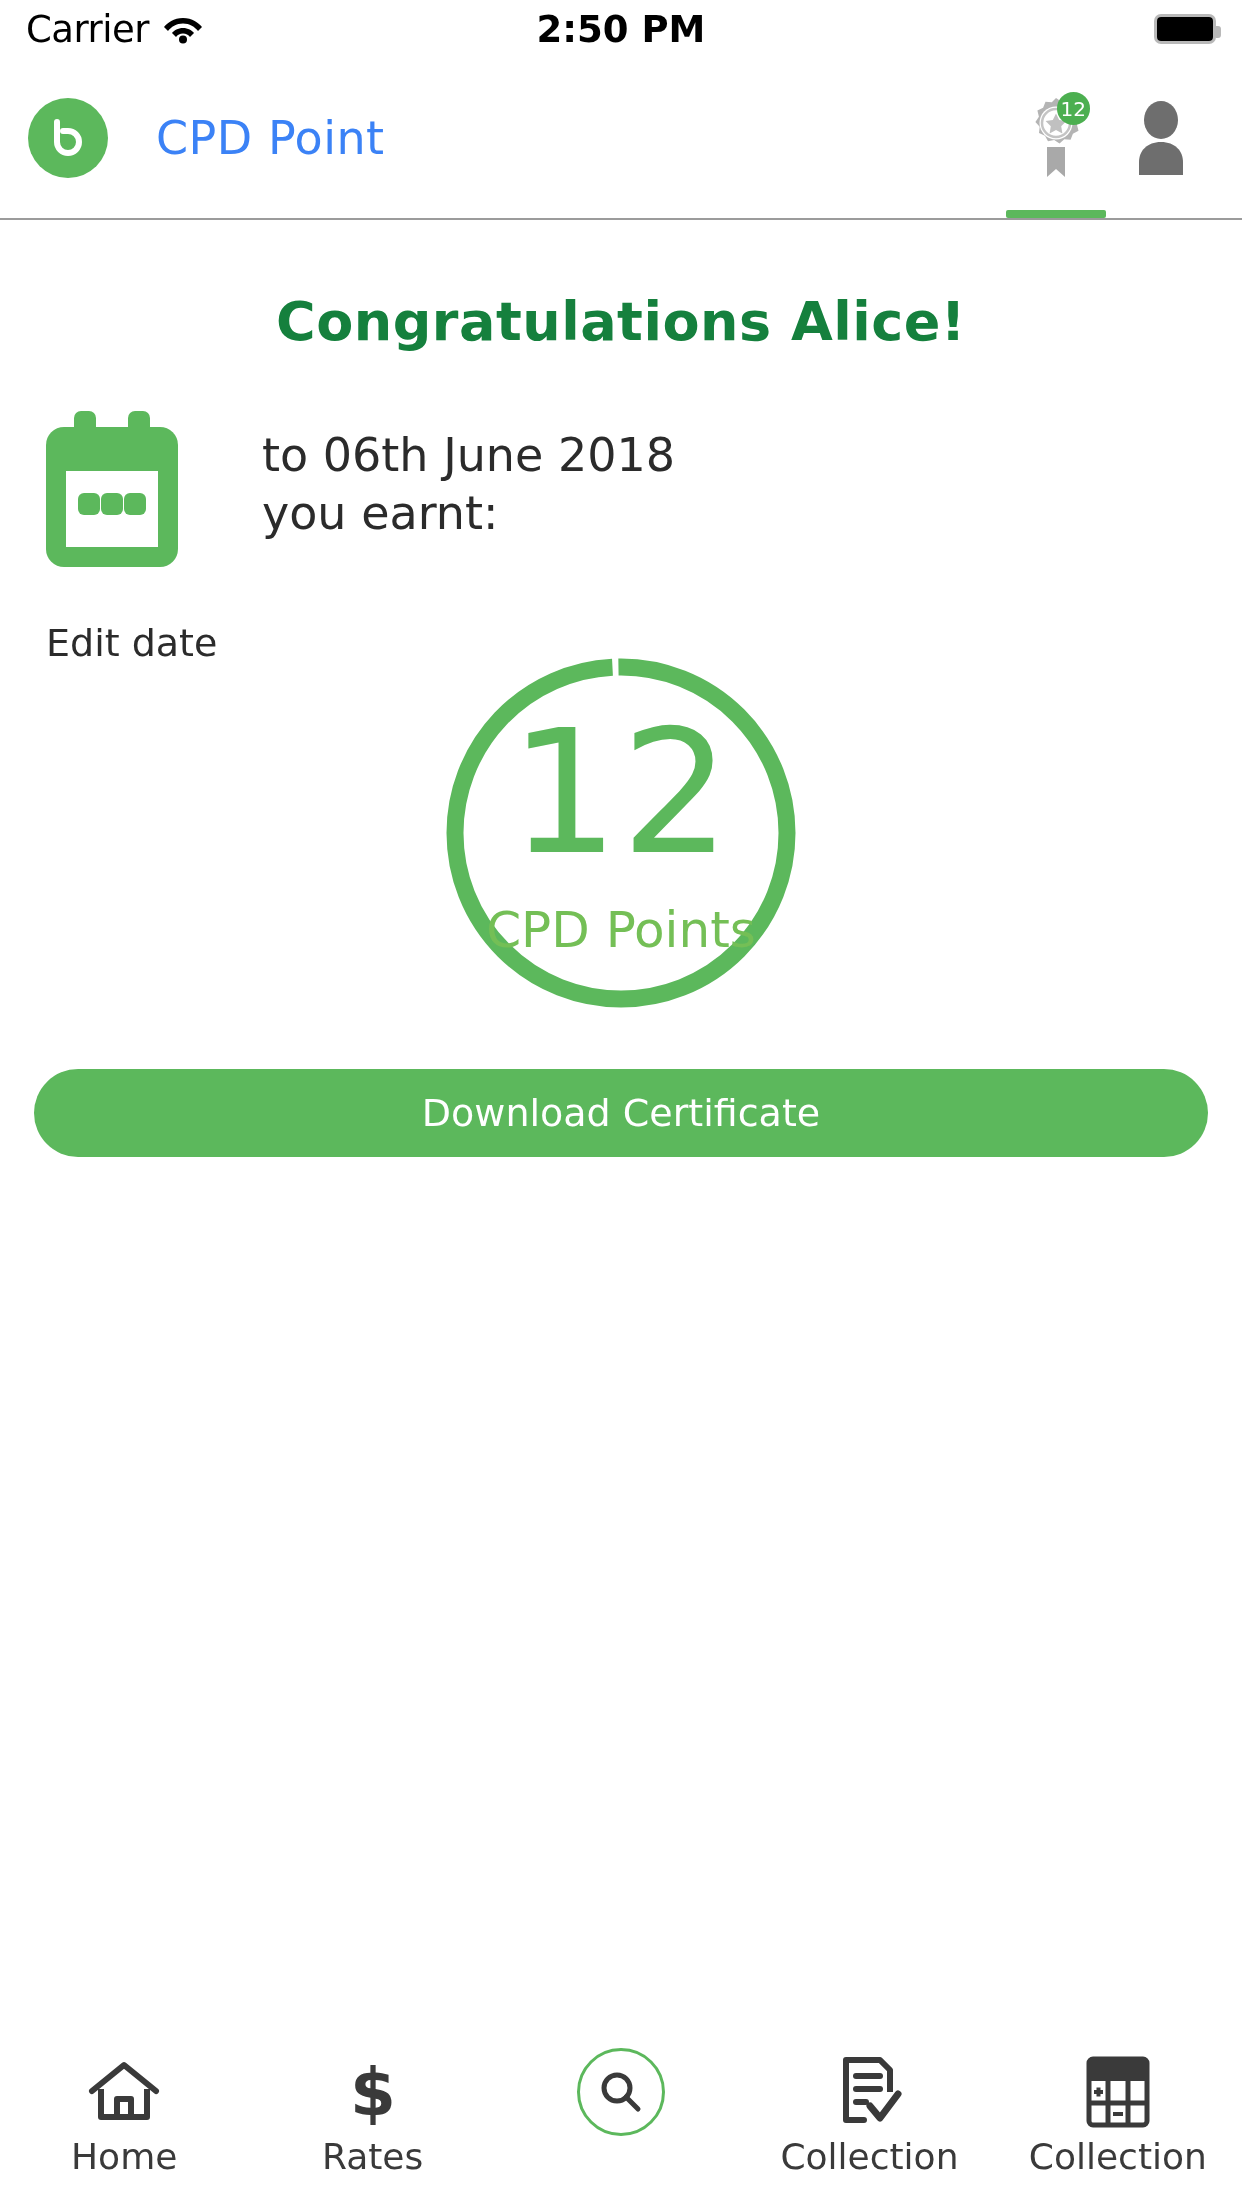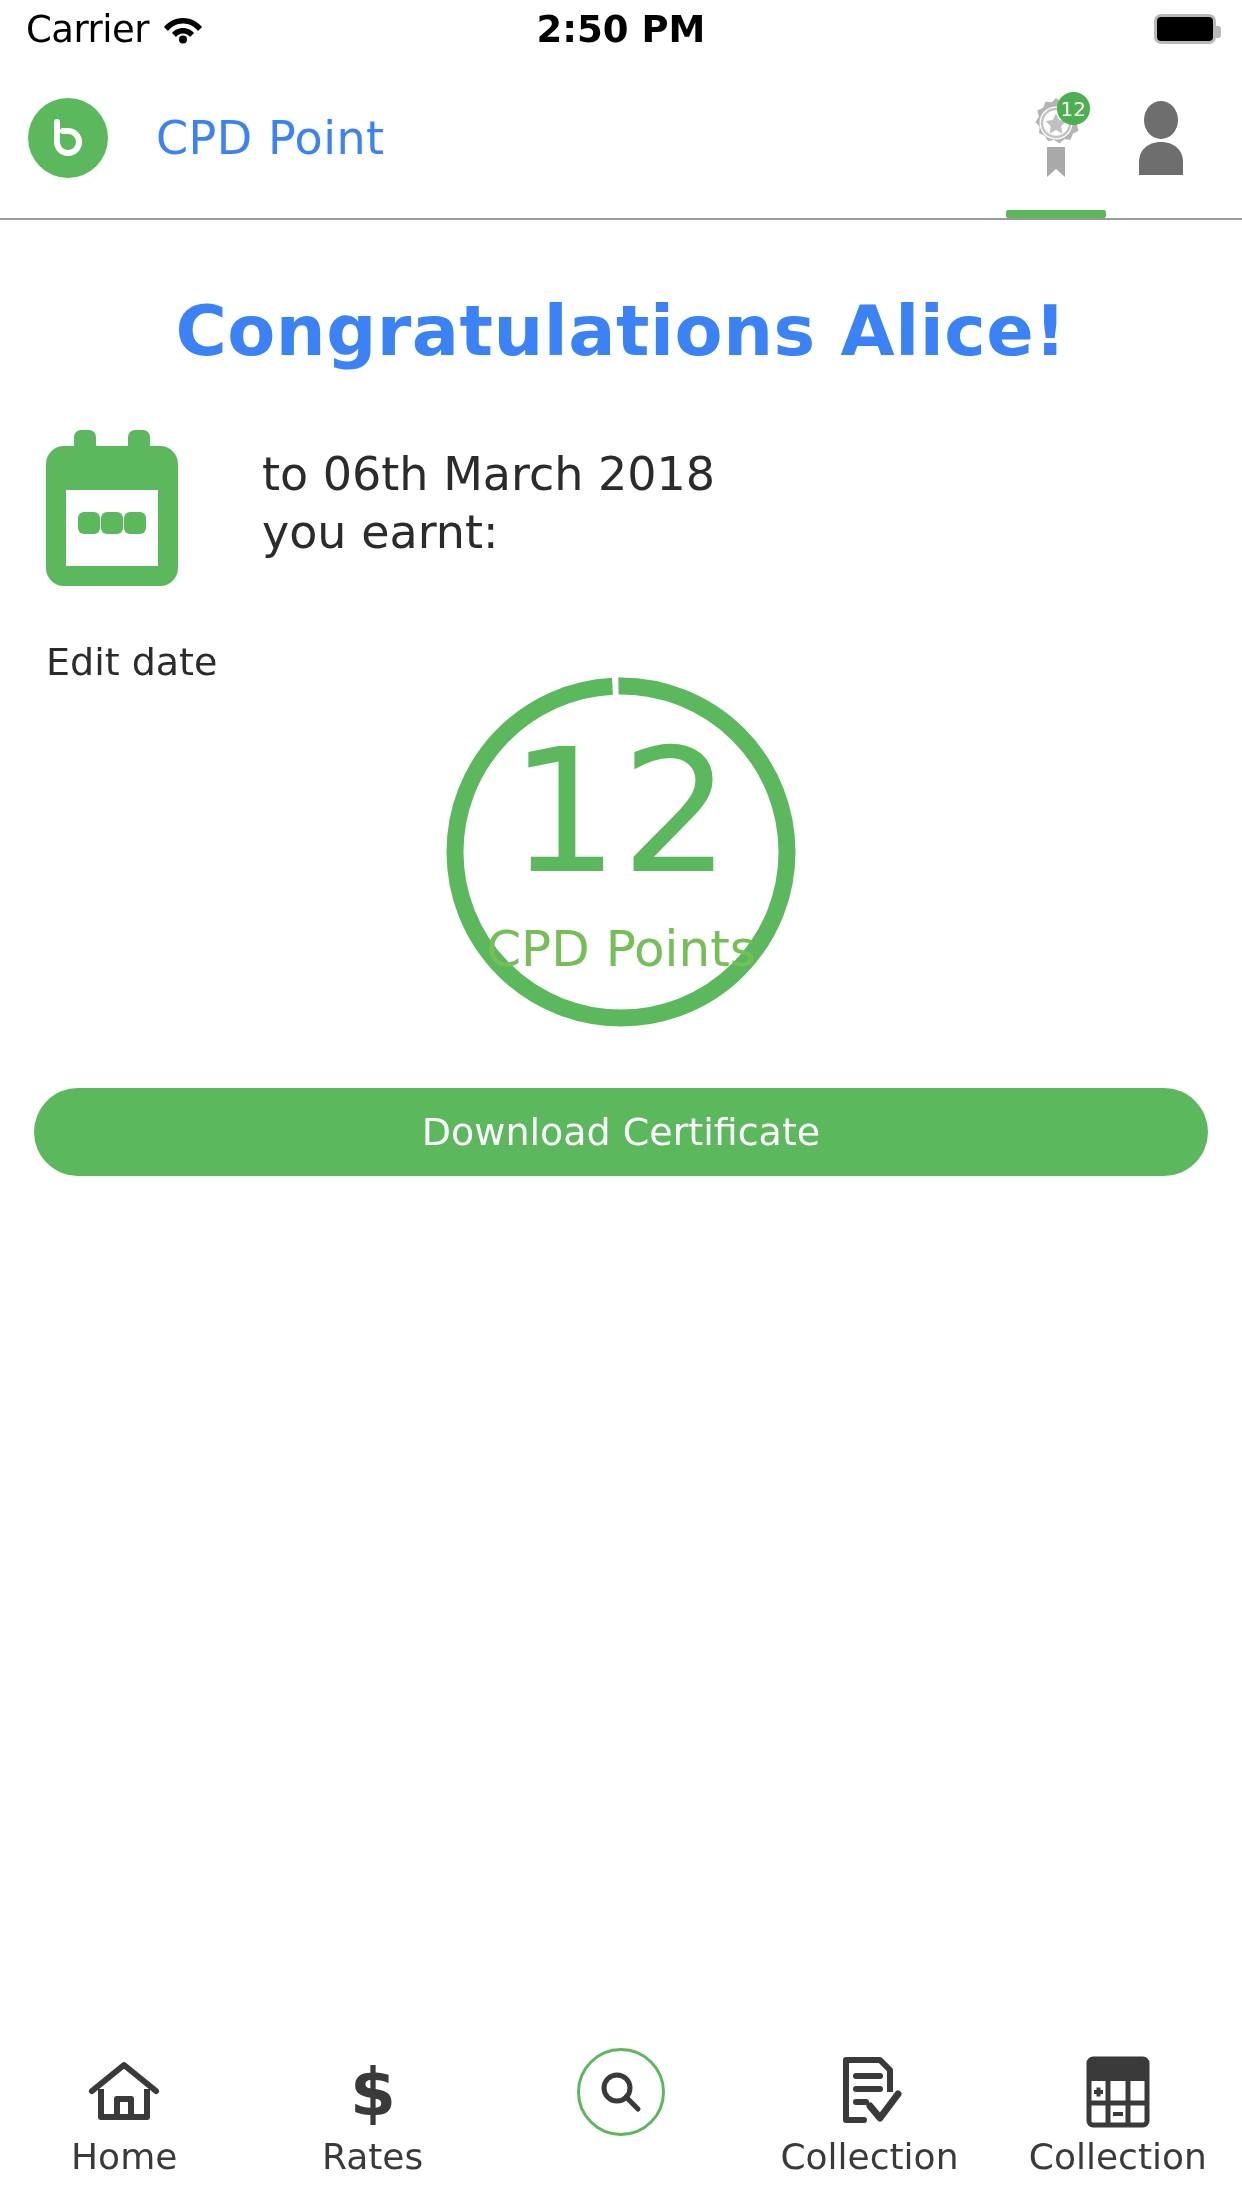--- a/index.html
+++ b/index.html
@@ -50,21 +50,21 @@
     line-height:1;
   }
   .tab-underline {
     position:absolute; bottom:0; left:50%; transform:translateX(-50%);
     width:100px; height:8px; background:#5cb85c; border-radius:2px;
   }
 
   
   .content { position:absolute; top:222px; left:0; width:1242px; bottom:150px; }
   .congrats {
-    text-align:center; font-size:70px; font-weight:bold; color:#3b82f6;
+    text-align:center; font-size:54px; font-weight:bold; color:#15803d;
     margin-top:68px; letter-spacing:0.5px;
   }
 
   .daterow { display:flex; margin-top:56px; padding:0 36px; }
   .cal-col { width:212px; flex:0 0 auto; display:flex; flex-direction:column; align-items:flex-start; }
   .cal-icon { margin-left:8px; }
   .edit-date { font-size:38px; color:#2b2b2b; margin-top:48px; margin-left:10px; }
   .date-text {
     font-size:46px; color:#2b2b2b; line-height:1.26; margin-left:14px; padding-top:18px;
   }
@@ -182,21 +182,21 @@
             <rect x="22" y="62" width="92" height="76" fill="#ffffff"></rect>
             <rect x="34" y="84" width="22" height="22" rx="6" fill="#5cb85c"></rect>
             <rect x="57" y="84" width="22" height="22" rx="6" fill="#5cb85c"></rect>
             <rect x="80" y="84" width="22" height="22" rx="6" fill="#5cb85c"></rect>
           </svg>
         </span>
         <span class="edit-date">Edit date</span>
       </div>
 
       <div class="date-text">
-        <div>to 06th March 2018</div>
+        <div>to 06th June 2018</div>
         <div>you earnt:</div>
       </div>
     </div>
 
     <div class="ring-wrap">
       <div class="ring">
         <svg width="360" height="360" viewBox="0 0 360 360">
           <circle cx="180" cy="180" r="166" fill="none" stroke="#5cb85c" stroke-width="17" stroke-dasharray="1037 6" stroke-dashoffset="3" transform="rotate(-90 180 180)"></circle>
         </svg>
         <div class="ring-center">

